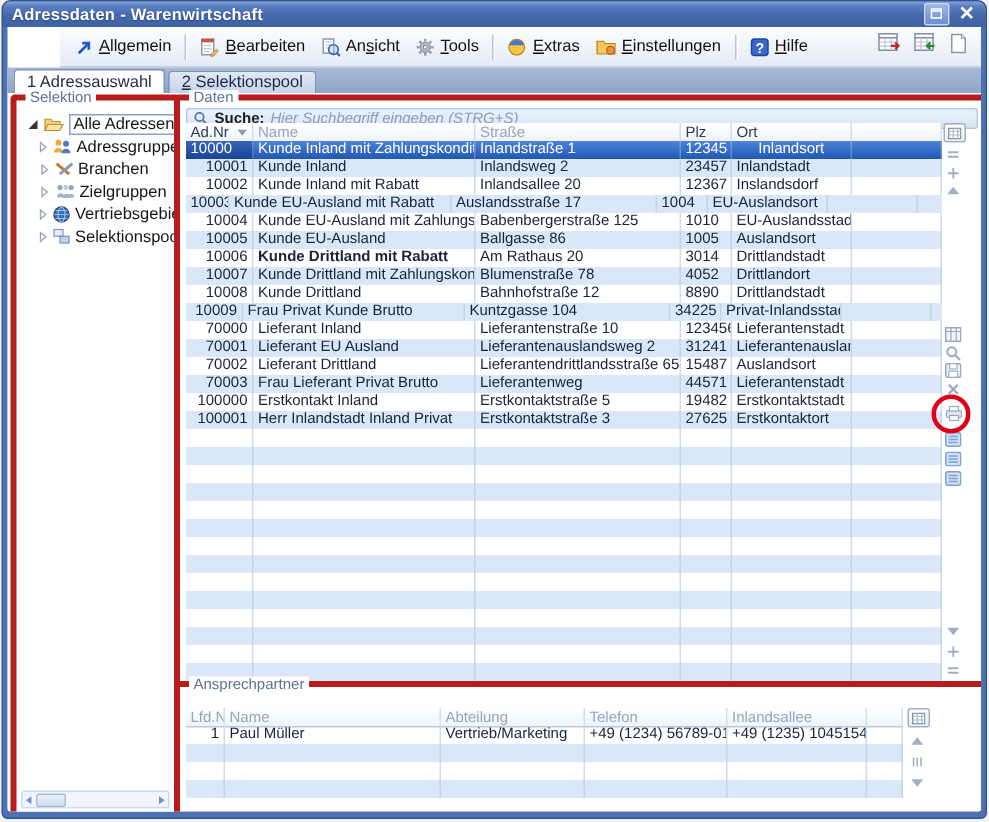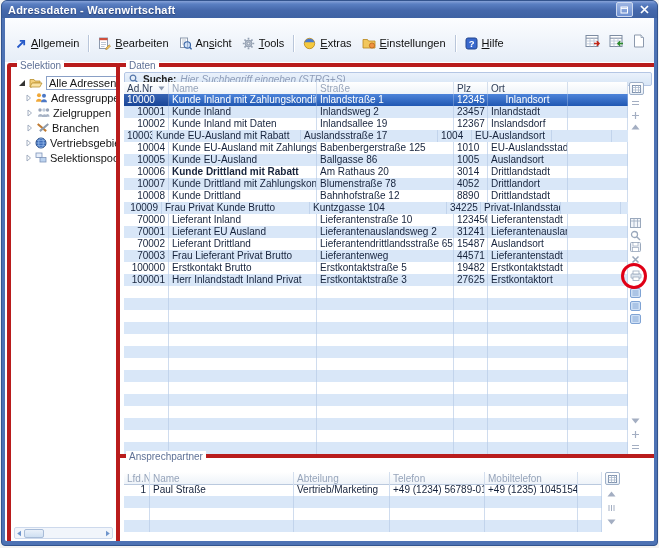--- a/index.html
+++ b/index.html
@@ -6,21 +6,21 @@
   body{width:659px;height:548px;position:relative;font-family:"Liberation Sans",sans-serif;background:#f2f2f2;overflow:hidden;}
   .window{position:absolute;left:1px;top:0;width:657px;height:546px;background:#4d72b4;border:1px solid #33548e;border-radius:6px 6px 4px 4px;box-sizing:border-box;}
   .titlebar{height:17px;display:flex;align-items:center;padding:0 6px;color:#fff;font-size:11px;font-weight:bold;
     background:linear-gradient(#86a2d8 0%,#5a7fc2 18%,#4568ab 55%,#3e62a3 100%);border-radius:5px 5px 0 0;}
   .title-text{flex:1;white-space:nowrap;letter-spacing:.2px;text-shadow:0 1px 1px rgba(0,0,40,.35);}
   .win-btn{display:flex;align-items:center;justify-content:center;margin-left:4px;cursor:default;}
   .btn-restore{width:15px;height:13px;background:linear-gradient(#9db5e2,#6d8fd0);border:1px solid #cdd9f0;border-radius:2px;}
   .btn-close{width:14px;height:13px;}
   .body{position:absolute;left:3px;top:17px;right:3px;bottom:4px;background:#fff;border-radius:0 0 2px 2px;overflow:hidden;}
   
-  .menubar{height:26px;display:flex;align-items:center;padding:12px 5px;background:linear-gradient(#fcfdff,#e3ebf6);border-bottom:1px solid #c2cfe2;}
+  .menubar{height:26px;display:flex;align-items:center;padding:0 5px;background:linear-gradient(#fcfdff,#e3ebf6);border-bottom:1px solid #c2cfe2;margin-left:35px;}
   .menu-item{display:flex;align-items:center;gap:4px;padding:3px 5px;font-size:11px;color:#101010;border-radius:2px;white-space:nowrap;}
   .menu-item u{text-decoration:underline;}
   .mi-icon{display:flex;align-items:center;}
   .menu-sep{width:1px;height:17px;background:#b9c6da;margin:0 4px;box-shadow:1px 0 0 #fff;}
   .menu-right{margin-left:auto;display:flex;align-items:center;gap:7px;padding-right:4px;}
   .tb-btn{display:flex;align-items:center;}
   
   .tabstrip{height:18px;background:linear-gradient(#a9bad6,#8da3c6);display:flex;align-items:flex-end;padding-left:4px;}
   .tab{font-size:11px;height:15px;line-height:15px;padding:0 8px;margin-right:2px;color:#1c2a44;
     background:linear-gradient(#e2e9f4,#c3d1e8);border:1px solid #7e94bd;border-bottom:none;border-radius:3px 3px 0 0;}
@@ -228,42 +228,42 @@
               </span>
               <span class="tree-label">Adressgruppen</span>
             </div>
             <div class="tree-row lvl1">
               <span class="tree-arrow">
                 <svg width="6" height="8">
                   <path d="M1 1l3.5 3L1 7z" fill="#fff" stroke="#9aa6ba" stroke-width=".9"></path>
                 </svg>
               </span>
               <span class="tree-icon">
+                <svg width="12" height="11">
+                  <rect x="-.5" y="4.6" width="11" height="2" fill="#c07a30" transform="rotate(40 5 5.5)"></rect>
+                  <rect x="1.5" y="4.6" width="11" height="2" fill="#8e9cae" transform="rotate(-40 7 5.5)"></rect>
+                </svg>
+              </span>
+              <span class="tree-label">Branchen</span>
+            </div>
+            <div class="tree-row lvl1">
+              <span class="tree-arrow">
+                <svg width="6" height="8">
+                  <path d="M1 1l3.5 3L1 7z" fill="#fff" stroke="#9aa6ba" stroke-width=".9"></path>
+                </svg>
+              </span>
+              <span class="tree-icon">
                 <svg width="13" height="11">
                   <circle cx="3" cy="3" r="1.7" fill="#98a4b8"></circle>
                   <circle cx="7" cy="3" r="1.7" fill="#c2ccda"></circle>
                   <circle cx="10.5" cy="3" r="1.7" fill="#98a4b8"></circle>
                   <path d="M1 9.7c0-2 1-2.8 2.5-2.8S6 8.2 6 9.7zM5 10c0-2 1-2.8 2.5-2.8S10 8.4 10 10zM8.5 9.7c0-1.8 1-2.6 2-2.6s2 .8 2 2.6z" fill="#a8b4c6"></path>
                 </svg>
               </span>
               <span class="tree-label">Zielgruppen</span>
-            </div>
-            <div class="tree-row lvl1">
-              <span class="tree-arrow">
-                <svg width="6" height="8">
-                  <path d="M1 1l3.5 3L1 7z" fill="#fff" stroke="#9aa6ba" stroke-width=".9"></path>
-                </svg>
-              </span>
-              <span class="tree-icon">
-                <svg width="12" height="11">
-                  <rect x="-.5" y="4.6" width="11" height="2" fill="#c07a30" transform="rotate(40 5 5.5)"></rect>
-                  <rect x="1.5" y="4.6" width="11" height="2" fill="#8e9cae" transform="rotate(-40 7 5.5)"></rect>
-                </svg>
-              </span>
-              <span class="tree-label">Branchen</span>
             </div>
             <div class="tree-row lvl1">
               <span class="tree-arrow">
                 <svg width="6" height="8">
                   <path d="M1 1l3.5 3L1 7z" fill="#fff" stroke="#9aa6ba" stroke-width=".9"></path>
                 </svg>
               </span>
               <span class="tree-icon">
                 <svg width="12" height="12">
                   <circle cx="6" cy="6" r="5" fill="#3e6cba" stroke="#27497f"></circle>
@@ -354,22 +354,22 @@
             <div class="g-row stripe">
               <div class="gcell num" style="width: 45px;">10001</div>
               <div class="gcell" style="width: 148px;">Kunde Inland</div>
               <div class="gcell" style="width: 137px;">Inlandsweg 2</div>
               <div class="gcell" style="width: 34px;">23457</div>
               <div class="gcell" style="width: 80px;">Inlandstadt</div>
               <div class="gcell" style="width: 60px;"></div>
             </div>
             <div class="g-row">
               <div class="gcell num" style="width: 45px;">10002</div>
-              <div class="gcell" style="width: 148px;">Kunde Inland mit Daten</div>
-              <div class="gcell" style="width: 137px;">Inlandsallee 19</div>
+              <div class="gcell" style="width: 148px;">Kunde Inland mit Rabatt</div>
+              <div class="gcell" style="width: 137px;">Inlandsallee 20</div>
               <div class="gcell" style="width: 34px;">12367</div>
               <div class="gcell" style="width: 80px;">Inslandsdorf</div>
               <div class="gcell" style="width: 60px;"></div>
             </div>
             <div class="g-row stripe">
               <div class="gcell num" style="width: 29px;">10003</div>
               <div class="gcell" style="width: 148px;">Kunde EU-Ausland mit Rabatt</div>
               <div class="gcell" style="width: 137px;">Auslandsstraße 17</div>
               <div class="gcell" style="width: 34px;">1004</div>
               <div class="gcell" style="width: 80px;">EU-Auslandsort</div>
@@ -450,21 +450,21 @@
             <div class="g-row stripe">
               <div class="gcell num" style="width: 45px;">70003</div>
               <div class="gcell" style="width: 148px;">Frau Lieferant Privat Brutto</div>
               <div class="gcell" style="width: 137px;">Lieferantenweg</div>
               <div class="gcell" style="width: 34px;">44571</div>
               <div class="gcell" style="width: 80px;">Lieferantenstadt</div>
               <div class="gcell" style="width: 60px;"></div>
             </div>
             <div class="g-row">
               <div class="gcell num" style="width: 45px;">100000</div>
-              <div class="gcell" style="width: 148px;">Erstkontakt Brutto</div>
+              <div class="gcell" style="width: 148px;">Erstkontakt Inland</div>
               <div class="gcell" style="width: 137px;">Erstkontaktstraße 5</div>
               <div class="gcell" style="width: 34px;">19482</div>
               <div class="gcell" style="width: 80px;">Erstkontaktstadt</div>
               <div class="gcell" style="width: 60px;"></div>
             </div>
             <div class="g-row stripe">
               <div class="gcell num" style="width: 45px;">100001</div>
               <div class="gcell" style="width: 148px;">Herr Inlandstadt Inland Privat</div>
               <div class="gcell" style="width: 137px;">Erstkontaktstraße 3</div>
               <div class="gcell" style="width: 34px;">27625</div>
@@ -674,27 +674,27 @@
         <div class="annotation-circle" style="left:501px;top:196px;"></div>
       </div>
 
       <div class="fieldset" style="left:111px;top:392px;width:536px;height:83px;">
         <span class="flabel">Ansprechpartner</span>
         <div class="grid-header" id="bot-header" style="left:4px;top:14px;">
             <div class="hcell gray" style="width: 26px;">Lfd.Nr.</div>
             <div class="hcell gray" style="width: 144px;">Name</div>
             <div class="hcell gray" style="width: 96px;">Abteilung</div>
             <div class="hcell gray" style="width: 95px;">Telefon</div>
-            <div class="hcell gray" style="width: 93px;">Mobiltelefon</div>
+            <div class="hcell gray" style="width: 93px;">Inlandsallee</div>
             <div class="hcell gray" style="width: 24px;"></div>
           </div>
         <div class="grid-rows" id="bot-rows" style="left:4px;top:26px;">
             <div class="g-row">
               <div class="gcell num" style="width: 26px;">1</div>
-              <div class="gcell" style="width: 144px;">Paul Straße</div>
+              <div class="gcell" style="width: 144px;">Paul Müller</div>
               <div class="gcell" style="width: 96px;">Vertrieb/Marketing</div>
               <div class="gcell" style="width: 95px;">+49 (1234) 56789-01</div>
               <div class="gcell" style="width: 93px;">+49 (1235) 1045154</div>
               <div class="gcell" style="width: 24px;"></div>
             </div>
             <div class="g-row stripe">
               <div class="gcell num" style="width: 26px;"></div>
               <div class="gcell" style="width: 144px;"></div>
               <div class="gcell" style="width: 96px;"></div>
               <div class="gcell" style="width: 95px;"></div>

